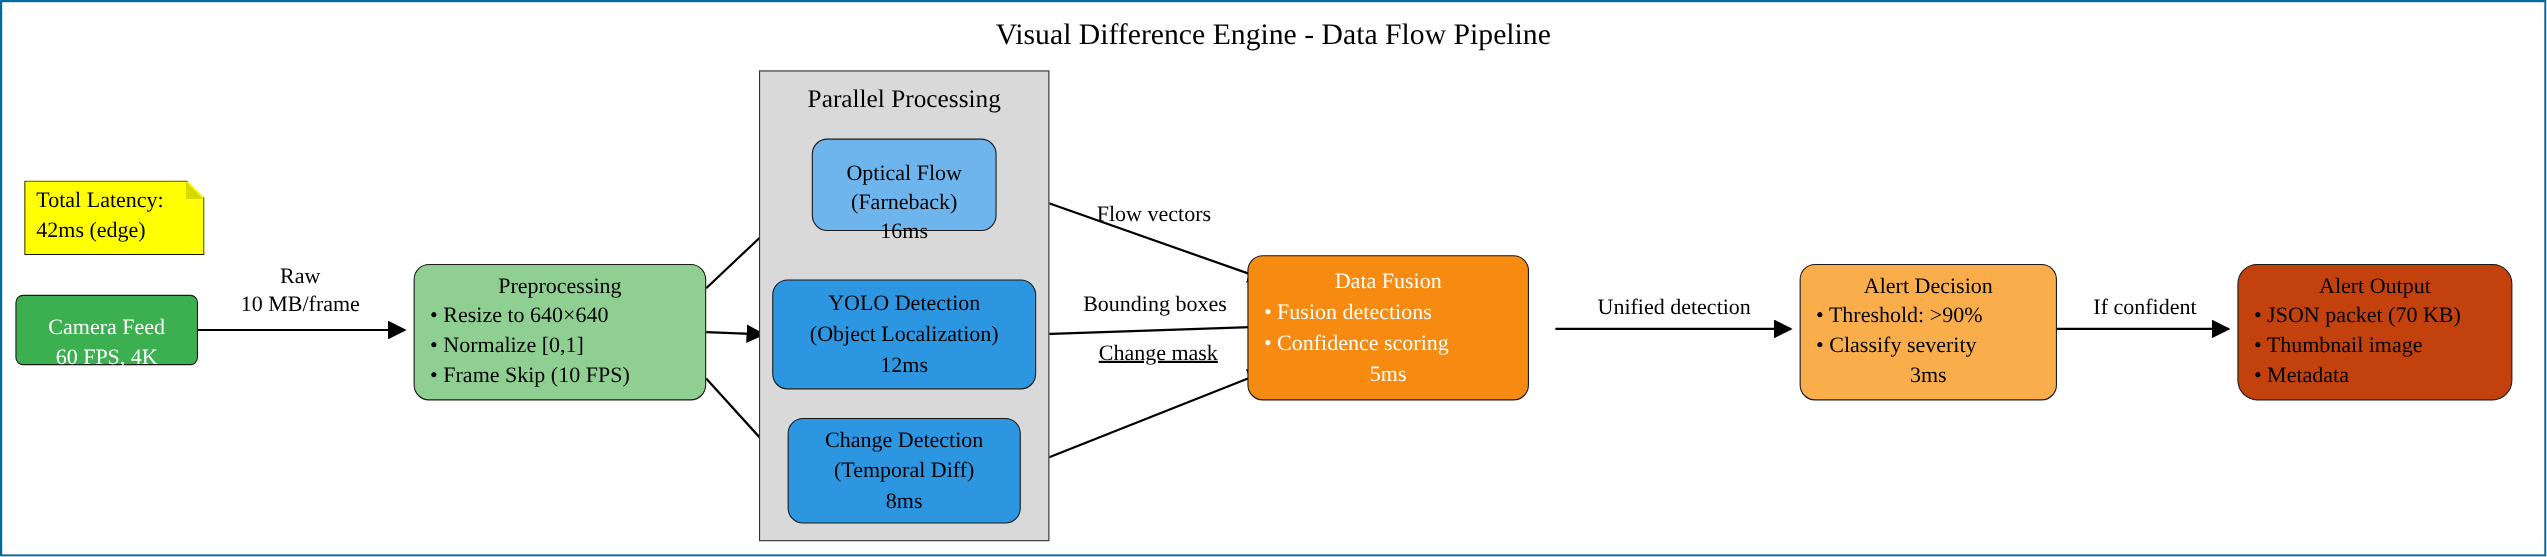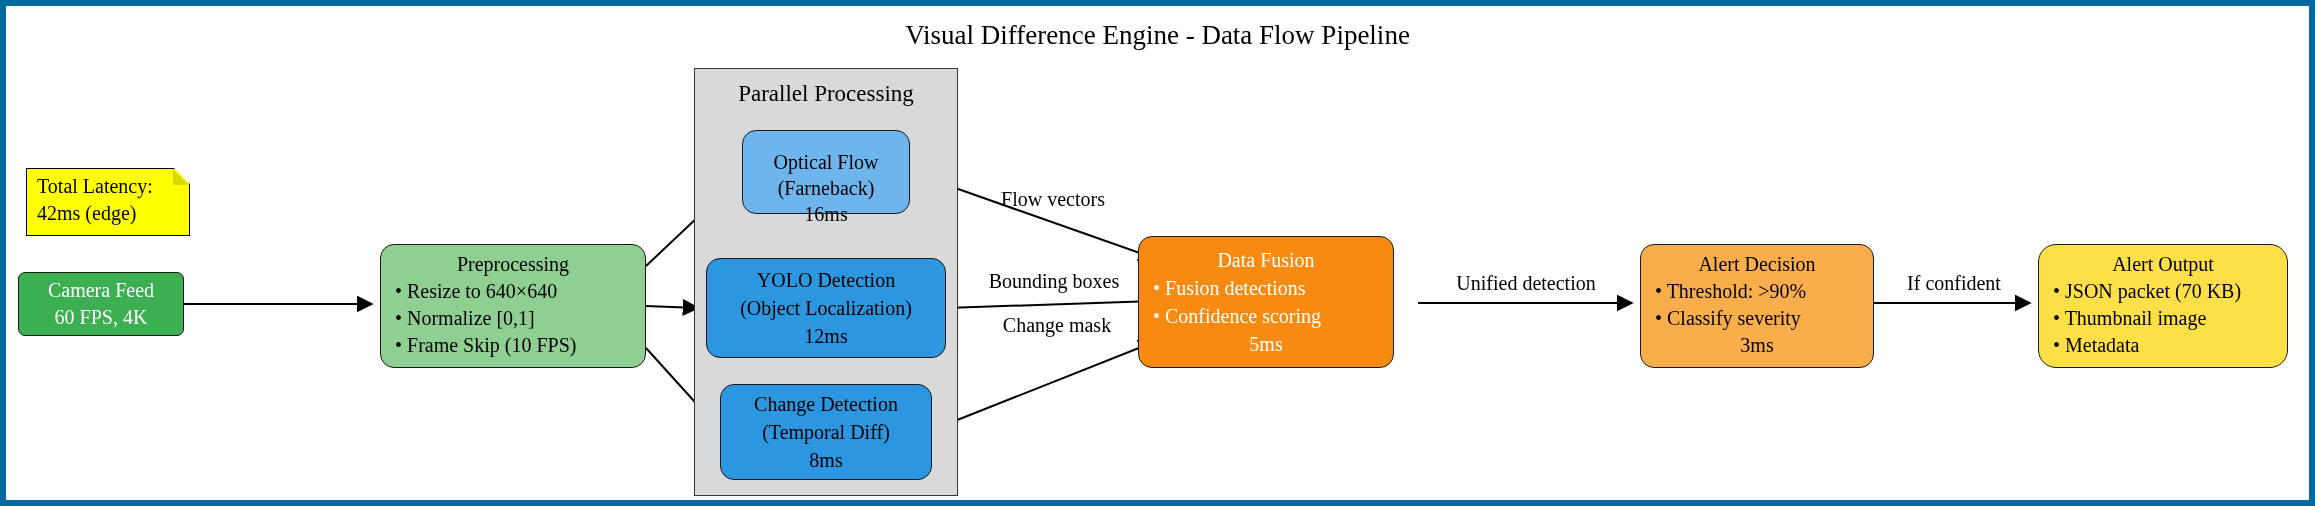--- a/index.html
+++ b/index.html
@@ -4,21 +4,21 @@
 <style>
   * { margin: 0; padding: 0; box-sizing: border-box; }
   html, body { background: #ffffff; }
   body { font-family: "Liberation Serif", serif; color: #000; }
 
   .canvas {
     position: relative;
     width: 2315px;
     height: 506px;
     background: #ffffff;
-    border: 6px solid #0369a1;
+    border: 2px solid #0369a1;
     overflow: hidden;
   }
 
   .diagram-title {
     position: absolute;
     top: 14px; left: 0; width: 100%;
     text-align: center;
     font-size: 27px;
   }
 
@@ -43,39 +43,39 @@
     text-align: center;
     font-size: 20px;
     line-height: 27px;
   }
   .rounded   { border-radius: 14px; }
   .rounded-s { border-radius: 7px; }
   .white-text { color: #ffffff; }
 
   .node .bullet { text-align: left; padding-left: 14px; }
 
-  .node-camera        { left: 12px;   top: 266px; width: 166px; height: 64px;  padding-top: 4px; }
+  .node-camera        { left: 12px;   top: 266px; width: 166px; height: 64px;  padding-top: 16px; }
   .node-preprocessing { left: 374px;  top: 238px; width: 266px; height: 124px; padding-top: 6px; }
   .node-optical       { left: 736px;  top: 124px; width: 168px; height: 84px;  padding-top: 18px; line-height: 26px; }
   .node-yolo          { left: 700px;  top: 252px; width: 240px; height: 100px; padding-top: 7px; line-height: 28px; }
   .node-change        { left: 714px;  top: 378px; width: 212px; height: 96px;  padding-top: 5px; line-height: 28px; }
   .node-fusion        { left: 1132px; top: 230px; width: 256px; height: 132px; padding-top: 9px; line-height: 28px; }
   .node-decision      { left: 1634px; top: 238px; width: 234px; height: 124px; padding-top: 6px; }
   .node-output        { left: 2032px; top: 238px; width: 250px; height: 124px; padding-top: 6px; border-radius: 18px; }
 
   .edge-label {
     position: absolute;
     font-size: 20px;
     line-height: 26px;
     text-align: center;
   }
   .lbl-raw      { left: 186px;  top: 236px; width: 170px; }
   .lbl-flow     { left: 952px;  top: 180px; width: 190px; }
   .lbl-boxes    { left: 948px;  top: 262px; width: 200px; }
-  .lbl-mask     { left: 956px;  top: 306px; width: 190px; }
+  .lbl-mask     { left: 956px;  top: 306px; width: 190px; text-decoration: underline; }
   .lbl-unified  { left: 1414px; top: 264px; width: 212px; }
   .lbl-conf     { left: 1870px; top: 264px; width: 156px; }
 
   .note {
     position: absolute;
     left: 20px; top: 162px; width: 164px; height: 68px;
     border: 1.6px solid #000;
     font-size: 20px;
     line-height: 27px;
     padding: 4px 0 0 10px;
@@ -160,26 +160,30 @@
     <div>5ms</div>
   </div>
 
   <div class="node node-decision rounded" style="background-color: rgb(249, 174, 75);">
     <div>Alert Decision</div>
     <div class="bullet">• Threshold: &gt;90%</div>
     <div class="bullet">• Classify severity</div>
     <div>3ms</div>
   </div>
 
-  <div class="node node-output" style="background-color: #fde047;">
+  <div class="node node-output" style="background-color: #c2410c;">
     <div>Alert Output</div>
     <div class="bullet">• JSON packet (70 KB)</div>
     <div class="bullet">• Thumbnail image</div>
     <div class="bullet">• Metadata</div>
   </div>
 
+  <div class="edge-label lbl-raw">
+    <div>Raw</div>
+    <div>10 MB/frame</div>
+  </div>
   <div class="edge-label lbl-flow">Flow vectors</div>
   <div class="edge-label lbl-boxes">Bounding boxes</div>
   <div class="edge-label lbl-mask">Change mask</div>
   <div class="edge-label lbl-unified">Unified detection</div>
   <div class="edge-label lbl-conf">If confident</div>
 
 </div>
 
 </body></html>

